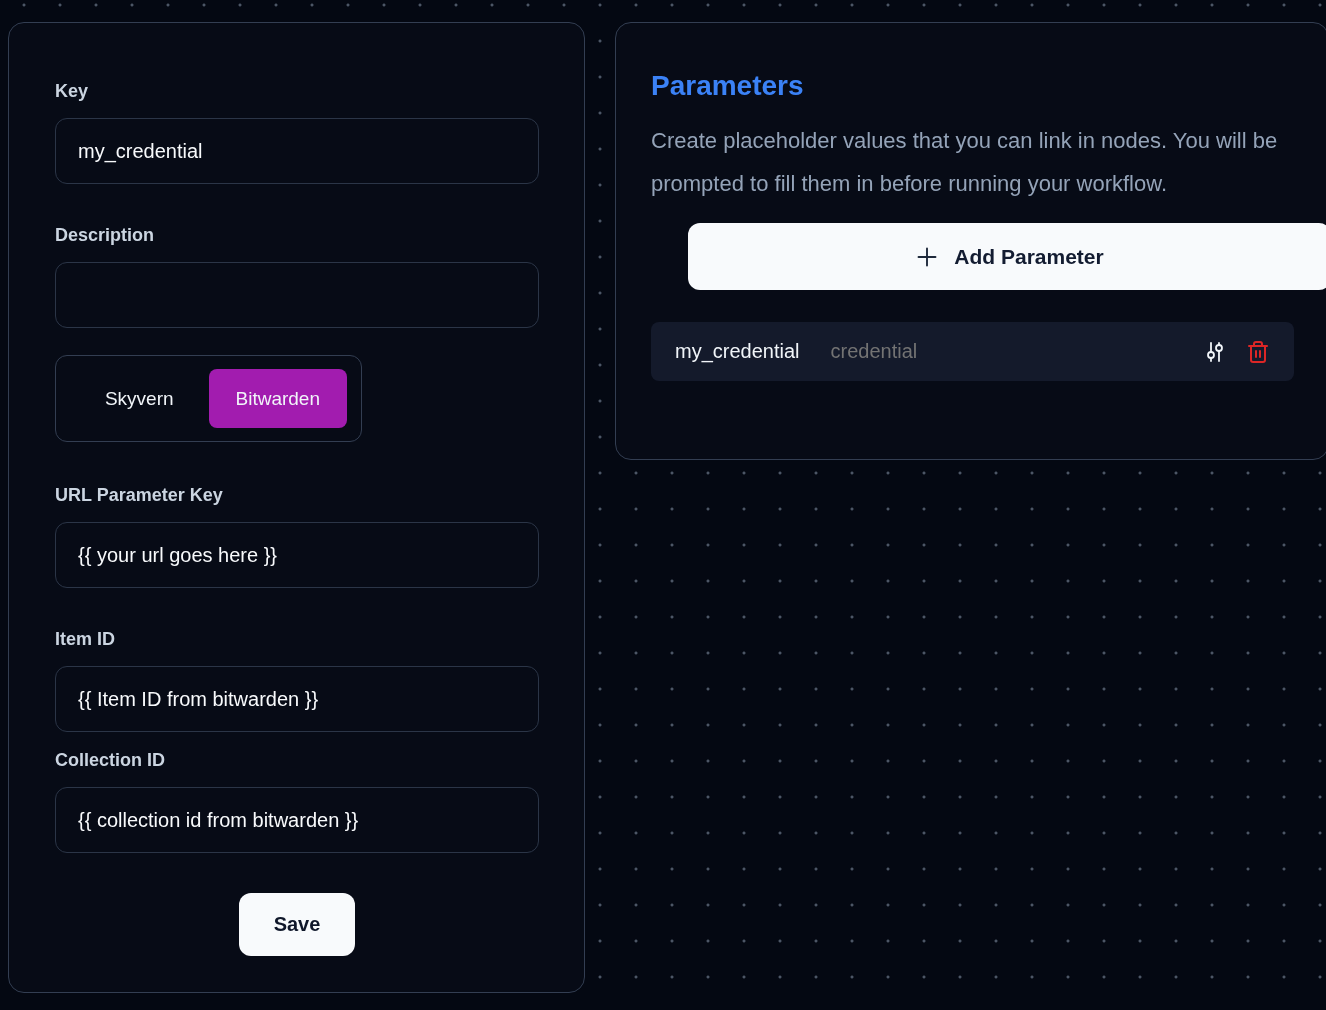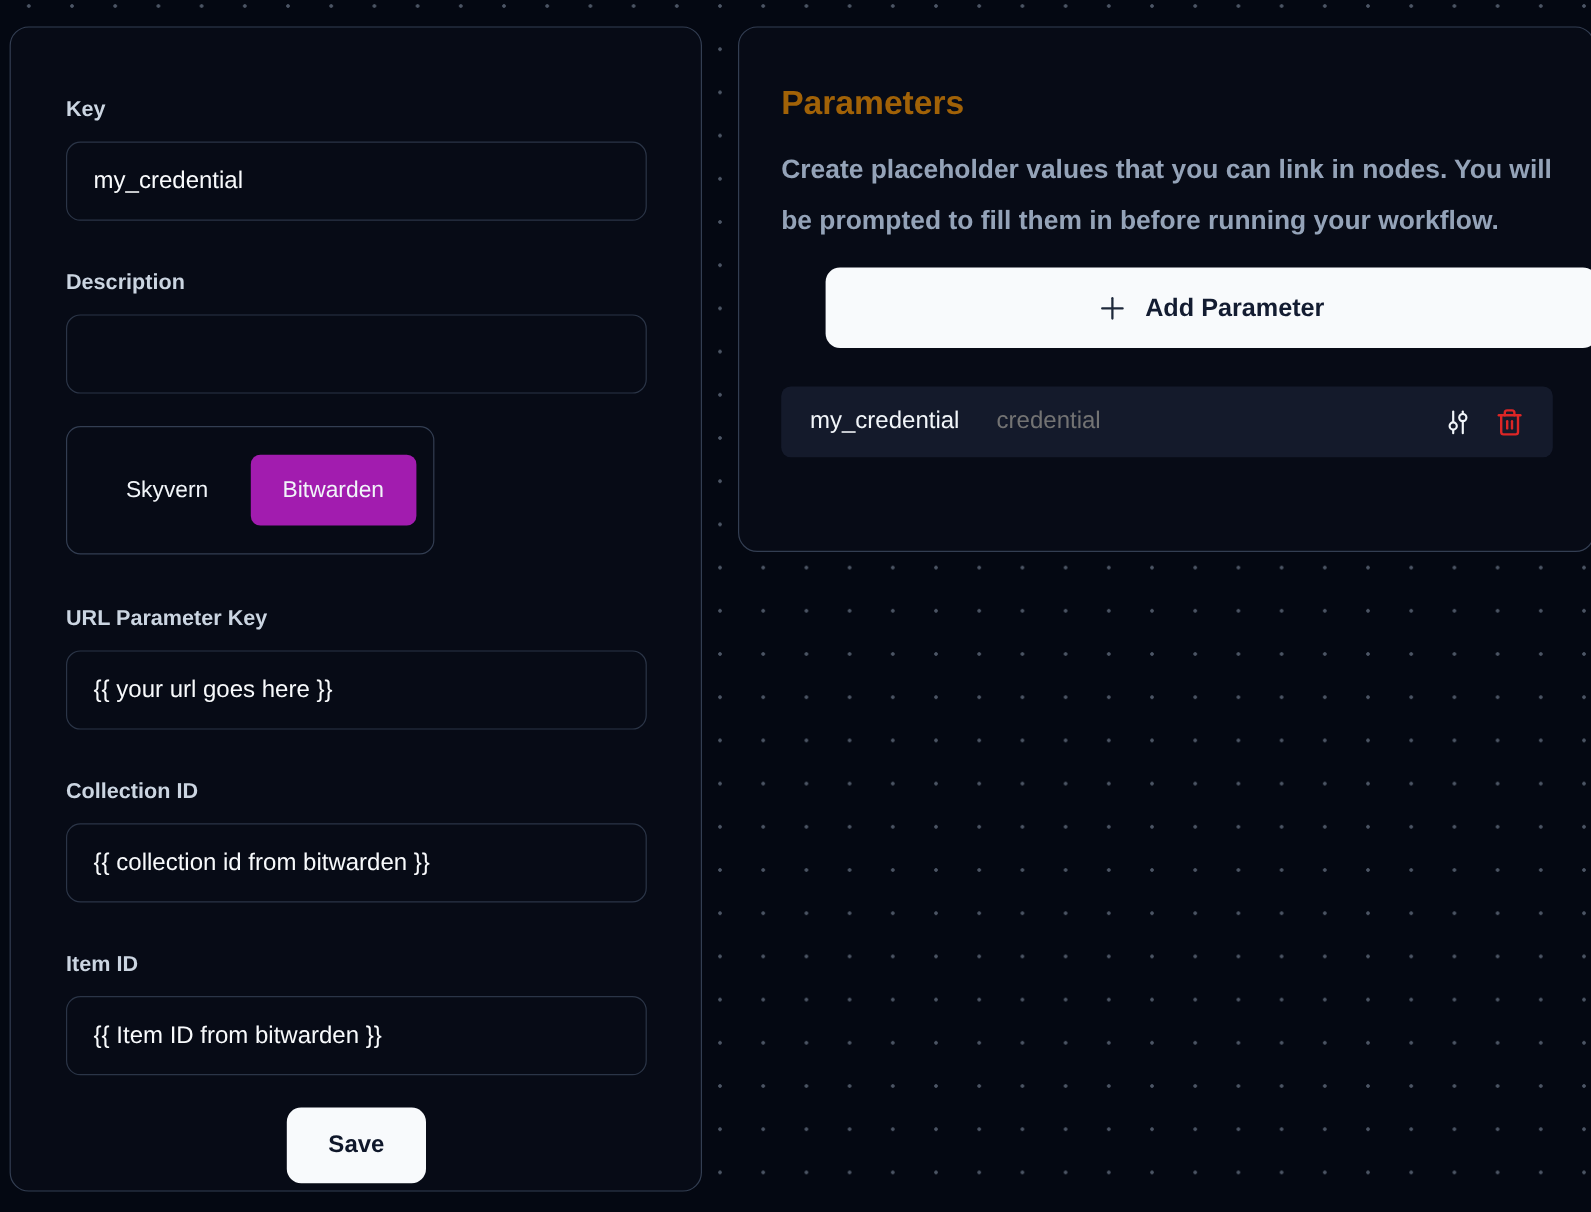--- a/index.html
+++ b/index.html
@@ -39,21 +39,21 @@
     background: transparent;
     border: 1px solid #2b3547; border-radius: 12px;
     color: #f8fafc; font-size: 20px;
     font-family: "Liberation Sans", "DejaVu Sans", sans-serif;
     padding: 0 22px;
     outline: none;
   }
   .field-group { margin-bottom: 40px; }
   .field-group.tight { margin-bottom: 27px; }
   .segmented {
-    width: 307px; height: 107px;
+    width: 307px; height: 87px;
     border: 1px solid #333e52; border-radius: 12px;
     display: flex; align-items: center;
     padding: 0 14px;
     margin-bottom: 42px;
   }
   .segment {
     flex: 1; height: 59px;
     display: flex; align-items: center; justify-content: center;
     font-size: 19px; font-weight: 500; color: #f1f5f9;
     border-radius: 8px;
@@ -69,28 +69,27 @@
     font-family: "Liberation Sans", "DejaVu Sans", sans-serif;
     cursor: pointer;
   }
   
   .parameters-panel {
     left: 615px; top: 22px; width: 714px; height: 438px;
     padding: 47px 34px 0 35px;
   }
   .parameters-title {
     font-size: 28px; line-height: 32px; font-weight: 600;
-    color: #a16207;
+    color: #3b82f6;
   }
   .parameters-desc {
     margin-top: 17px;
     font-size: 22px; line-height: 43px;
     color: #94a3b8;
     max-width: 648px;
-    font-weight: bold;
   }
   .add-parameter-button {
     margin-top: 18px;
     width: 100%; height: 67px;
     background: #f8fafc; color: #131c31;
     border: none; border-radius: 12px;
     display: flex; align-items: center; justify-content: center; gap: 15px;
     font-size: 21px; font-weight: 700;
     font-family: "Liberation Sans", "DejaVu Sans", sans-serif;
     cursor: pointer;
@@ -136,28 +135,28 @@
   <div class="segmented">
     <div class="segment">Skyvern</div>
     <div class="segment selected">Bitwarden</div>
   </div>
 
   <div class="field-group">
     <label class="field-label">URL Parameter Key</label>
     <input class="text-input" type="text" value="{{ your url goes here }}" style="">
   </div>
 
+  <div class="field-group" style="margin-bottom:0;">
+    <label class="field-label">Item ID</label>
+    <input class="text-input" type="text" value="{{ Item ID from bitwarden }}" style="">
+  </div>
+
   <div class="field-group">
     <label class="field-label">Collection ID</label>
     <input class="text-input" type="text" value="{{ collection id from bitwarden }}" style="">
-  </div>
-
-  <div class="field-group" style="margin-bottom:0;">
-    <label class="field-label">Item ID</label>
-    <input class="text-input" type="text" value="{{ Item ID from bitwarden }}" style="">
   </div>
 
   <div class="save-row">
     <button class="save-button">Save</button>
   </div>
 
 </div>
 
 <div class="panel parameters-panel">
 

